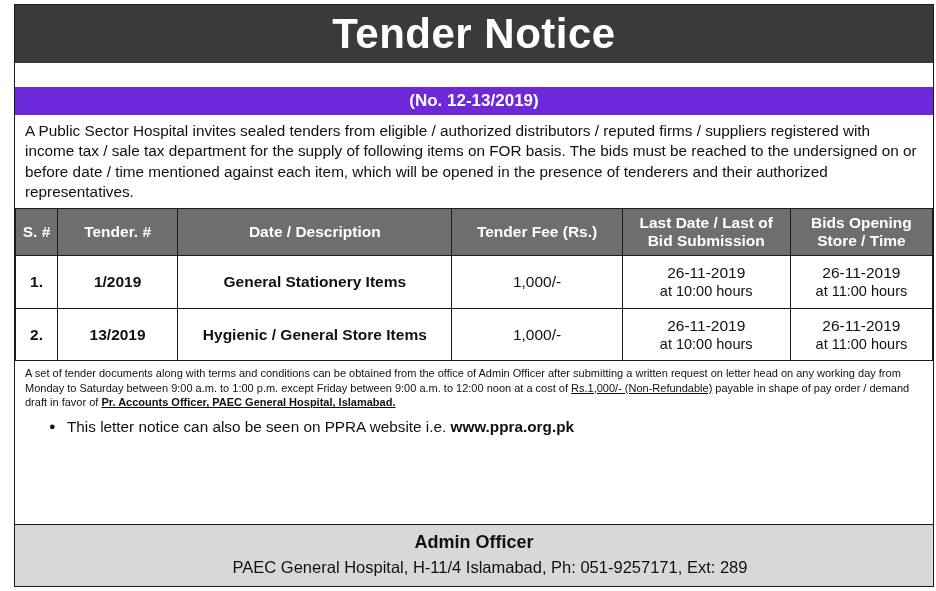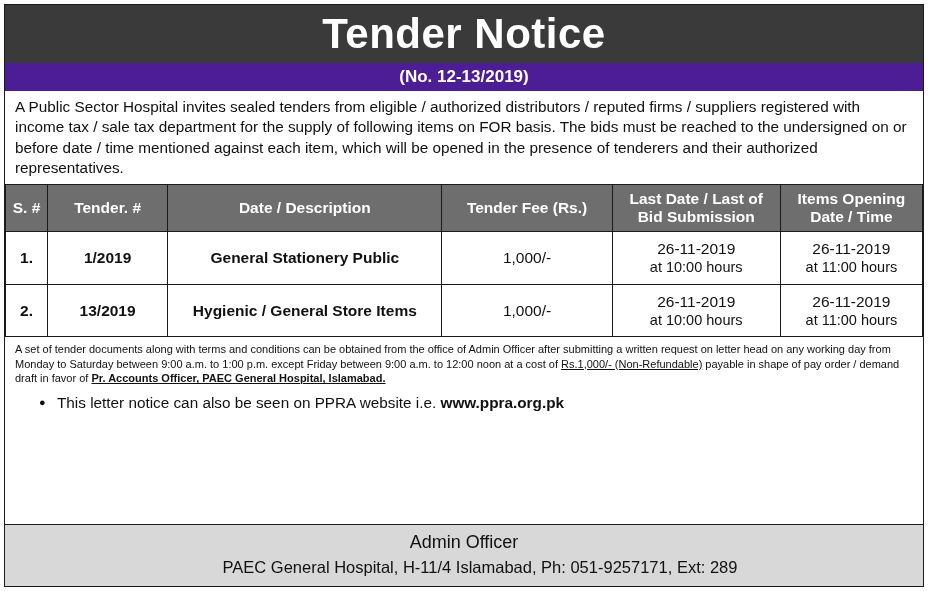--- a/index.html
+++ b/index.html
@@ -14,21 +14,21 @@
   #page {
     width: 936px;
     height: 591px;
     position: relative;
     background: #ffffff;
     box-sizing: border-box;
     overflow: hidden;
   }
   .frame {
     position: absolute;
-    left: 4px;
+    left: 14px;
     top: 4px;
     width: 920px;
     height: 583px;
     border: 1px solid #1a1a1a;
     box-sizing: border-box;
     background: #ffffff;
   }
   .title-bar {
     background: #3a3a3a;
     color: #ffffff;
@@ -38,27 +38,28 @@
     align-items: center;
     justify-content: center;
   }
   .title-bar .title-text {
     font-size: 42px;
     font-weight: bold;
     letter-spacing: 0.5px;
     line-height: 1;
   }
   .subtitle-bar {
-    background: #4c1d95;
+    background: #6d28d9;
     color: #ffffff;
     text-align: center;
     height: 28px;
     display: flex;
     align-items: center;
     justify-content: center;
+    margin-top: 24px;
   }
   .subtitle-bar .subtitle-text {
     font-size: 17px;
     font-weight: bold;
   }
   .intro {
     padding: 6px 10px 4px 10px;
     font-size: 15.3px;
     line-height: 1.33;
     color: #111111;
@@ -137,21 +138,21 @@
     border-top: 1px solid #1a1a1a;
     text-align: center;
     padding: 6px 0 8px 0;
     position: absolute;
     left: 0;
     right: 0;
     bottom: 0;
   }
   .footer .f1 {
     font-size: 18px;
-    font-weight: normal;
+    font-weight: bold;
     color: #111111;
     line-height: 1.3;
   }
   .footer .f2 {
     font-size: 16.5px;
     color: #111111;
     line-height: 1.35;
     margin-top: 1px;
     padding-left: 32px;
   }
@@ -181,28 +182,28 @@
         <col class="col-last">
         <col class="col-open">
       </colgroup>
       <thead>
         <tr>
           <th>S. #</th>
           <th>Tender. #</th>
           <th>Date / Description</th>
           <th>Tender Fee (Rs.)</th>
           <th>Last Date / Last of Bid Submission</th>
-          <th>Items Opening Date / Time</th>
+          <th>Bids Opening Store / Time</th>
         </tr>
       </thead>
       <tbody>
         <tr>
           <td class="bold">1.</td>
           <td class="bold">1/2019</td>
-          <td class="bold">General Stationery Public</td>
+          <td class="bold">General Stationery Items</td>
           <td>1,000/-</td>
           <td>
             <span class="bold">26-11-2019</span>
             <span class="sub">at 10:00 hours</span>
           </td>
           <td>
             <span class="bold">26-11-2019</span>
             <span class="sub">at 11:00 hours</span>
           </td>
         </tr>

